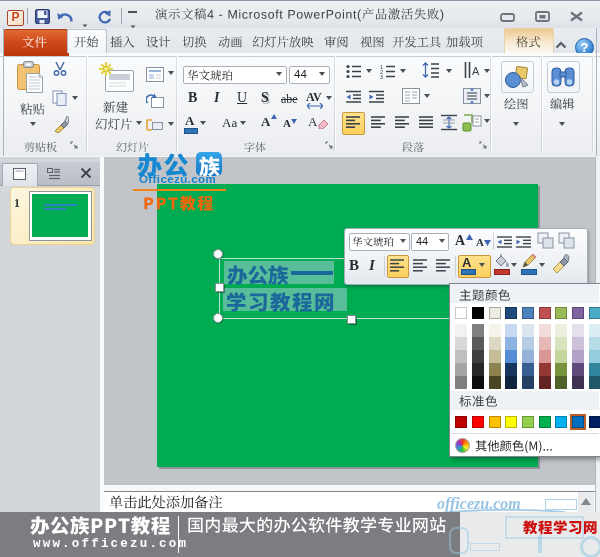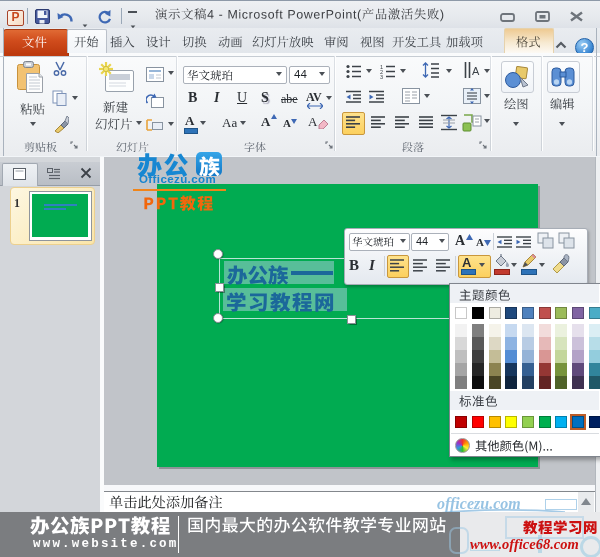--- a/index.html
+++ b/index.html
@@ -671,25 +671,24 @@
 <div style="position:absolute;left:505px;top:516px;width:75px;height:19px;border:2px solid rgba(155,200,228,0.45)"></div>
 <div style="position:absolute;left:538px;top:535px;width:4px;height:18px;background:rgba(150,200,225,0.55)"></div>
 <div style="position:absolute;left:449px;top:527px;width:16px;height:23px;border:2px solid rgba(155,200,228,0.5);border-radius:7px"></div>
 <div style="position:absolute;left:470px;top:543px;width:28px;height:6px;border:1.5px solid rgba(150,200,225,0.5)"></div>
 <div style="position:absolute;left:580px;top:536px;width:16px;height:16px;border:3px solid rgba(150,200,225,0.55);border-radius:50%"></div>
 <div style="position:absolute;left:30px;top:513px;"><svg width="141" height="26" viewBox="0 0 141 26">
         <g transform="translate(0 19.9)">
           <path fill="#ffffff" d="M2.8 -9.9C2.2 -8.1 1.1 -6.2 0.1 -4.8L2.8 -3.3C3.7 -4.9 4.7 -7 5.5 -8.8ZM6.4 -16.6V-13.5H1.5V-10.6H6.4C6.2 -7.2 5.1 -2.9 0.5 -0.3C1.3 0.2 2.4 1.3 2.9 2C8.2 -1.2 9.3 -6.4 9.5 -10.6H12.1C11.9 -5 11.7 -2.4 11.1 -1.8C10.9 -1.5 10.7 -1.5 10.3 -1.5C9.8 -1.5 8.8 -1.5 7.6 -1.6C8.2 -0.7 8.6 0.6 8.6 1.5C9.8 1.5 11 1.5 11.8 1.4C12.7 1.2 13.3 0.9 14 0C14.6 -0.8 14.9 -2.8 15.1 -7.6C15.7 -5.9 16.2 -4.2 16.5 -3L19.3 -4.1C18.9 -5.7 17.9 -8.2 17.2 -10.2L15.2 -9.5L15.3 -12.1C15.3 -12.5 15.3 -13.5 15.3 -13.5H9.6V-16.6Z M25.5 -16.3C24.5 -13.6 22.7 -10.8 20.6 -9.3C21.3 -8.8 22.7 -7.8 23.3 -7.2C25.3 -9.1 27.4 -12.2 28.6 -15.4ZM33.8 -16.4 31 -15.3C32.5 -12.5 34.7 -9.4 36.7 -7.3C37.2 -8 38.3 -9.1 39 -9.7C37.1 -11.4 34.9 -14.2 33.8 -16.4ZM22.8 1.1C23.9 0.6 25.4 0.5 34.4 -0.3C34.9 0.5 35.3 1.3 35.6 1.9L38.4 0.4C37.5 -1.5 35.7 -4.3 34.1 -6.4L31.4 -5.2L32.9 -3L26.6 -2.5C28.3 -4.6 30.1 -7 31.4 -9.6L28.2 -10.9C26.8 -7.6 24.5 -4.3 23.6 -3.4C22.9 -2.6 22.4 -2.1 21.7 -1.9C22.1 -1.1 22.7 0.4 22.8 1.1Z M42.2 -15.8C42.7 -15.2 43.2 -14.4 43.6 -13.8H40.6V-11.2H42.1C42.1 -6.4 42 -2.7 40.2 -0.2C40.9 0.2 41.7 1.2 42.1 1.8C42.7 1.1 43.1 0.2 43.5 -0.7C43.8 -0 44 0.8 44 1.5C44.9 1.5 45.6 1.5 46.1 1.4C46.7 1.2 47.2 1 47.5 0.4C48 -0.3 48.1 -2.5 48.2 -8.2C48.2 -8.5 48.2 -9.2 48.2 -9.2H44.7L44.8 -11.2H47.7C48.3 -10.8 49.2 -10.2 49.6 -9.8C50.2 -10.4 50.7 -11.2 51.2 -12.1H58.8V-14.6H52.4C52.6 -15.1 52.8 -15.6 53 -16.1L50.5 -16.7C50 -15.2 49.3 -13.6 48.4 -12.4V-13.8H45.2L46.4 -14.4C46 -15.1 45.2 -16.1 44.6 -16.9ZM52.1 -7.9H52.7V-6.4H50.9C51.3 -6.8 51.7 -7.3 52.1 -7.9ZM51.2 -12C50.7 -10.4 49.8 -8.8 48.7 -7.8C49.3 -7.5 50.3 -6.8 50.8 -6.4H49V-3.8H52.4C52 -2.5 50.9 -1.1 48.3 -0.1C48.9 0.4 49.8 1.2 50.1 1.8C52.1 0.8 53.4 -0.4 54.2 -1.7C55 -0.2 56.1 1 57.4 1.8C57.8 1.1 58.6 0.1 59.2 -0.4C57.6 -1.1 56.4 -2.4 55.6 -3.8H58.9V-6.4H55.4V-7.9H58.3V-10.3H53.4L53.8 -11.3ZM44.6 -6.7H45.6C45.6 -3 45.5 -1.6 45.3 -1.2C45.1 -1 45 -0.9 44.7 -0.9C44.4 -0.9 44 -0.9 43.6 -1C44.1 -2.6 44.4 -4.5 44.6 -6.7Z M61.7 0H65.2V-4.8H66.9C69.9 -4.8 72.6 -6.3 72.6 -9.8C72.6 -13.4 70 -14.5 66.8 -14.5H61.7ZM65.2 -7.6V-11.8H66.6C68.3 -11.8 69.2 -11.3 69.2 -9.8C69.2 -8.4 68.4 -7.6 66.7 -7.6Z M75.6 0H79.1V-4.8H80.8C83.8 -4.8 86.5 -6.3 86.5 -9.8C86.5 -13.4 83.9 -14.5 80.7 -14.5H75.6ZM79.1 -7.6V-11.8H80.5C82.2 -11.8 83.1 -11.3 83.1 -9.8C83.1 -8.4 82.3 -7.6 80.6 -7.6Z M92.3 0H95.8V-11.6H99.7V-14.5H88.4V-11.6H92.3Z M112.6 -16.7C112.3 -14.3 111.7 -12 110.8 -10.2V-11.7H110.1C110.8 -12.9 111.5 -14.1 112 -15.4L109.4 -16.2C109 -15.3 108.7 -14.5 108.2 -13.7V-15.1H106.6V-16.7H104V-15.1H102V-12.7H104V-11.7H101.3V-9.3H104.8L103.9 -8.6H103V-7.9C102.4 -7.5 101.7 -7.1 100.9 -6.7C101.5 -6.2 102.4 -5.1 102.8 -4.5C103.8 -5.1 104.7 -5.7 105.5 -6.4H106.4C105.9 -6 105.5 -5.6 105 -5.3V-4.3L101.2 -4.1L101.5 -1.6L105 -1.9V-0.8C105 -0.6 105 -0.6 104.7 -0.6C104.5 -0.6 103.6 -0.6 103 -0.6C103.3 0.1 103.7 1.1 103.8 1.8C105 1.8 105.9 1.8 106.7 1.4C107.5 1 107.7 0.4 107.7 -0.8V-2.1L110.9 -2.3V-4.7L107.7 -4.5V-4.9C108.6 -5.6 109.5 -6.5 110.3 -7.4C110.8 -6.9 111.4 -6.3 111.7 -6C111.9 -6.3 112.1 -6.6 112.3 -6.9C112.6 -5.7 113 -4.6 113.4 -3.6C112.5 -2.4 111.2 -1.4 109.5 -0.6C110 -0 110.8 1.3 111.1 1.9C112.6 1.2 113.9 0.2 115 -1C115.8 0.2 116.8 1.1 118.1 1.9C118.5 1.1 119.4 -0 120 -0.6C118.7 -1.3 117.6 -2.3 116.7 -3.5C117.7 -5.5 118.3 -7.8 118.7 -10.5H119.8V-13.1H114.9C115.1 -14.2 115.3 -15.2 115.5 -16.2ZM107.8 -8.6 108.4 -9.3H110.4C110.1 -8.9 109.9 -8.5 109.6 -8.2L108.9 -8.7L108.4 -8.6ZM106.6 -12.7H107.7L107 -11.7H106.6ZM115.8 -10.5C115.6 -9.2 115.4 -8.1 115.1 -7C114.7 -8.1 114.4 -9.3 114.2 -10.5Z M132.3 -13.6H136.1V-11.4H132.3ZM129.7 -16V-9.1H138.9V-16ZM127.2 -16.5C125.6 -15.8 123.3 -15.2 121.2 -14.9C121.5 -14.3 121.8 -13.4 122 -12.7C122.6 -12.8 123.3 -12.9 124.1 -13V-11.2H121.5V-8.6H123.7C123 -6.9 122.1 -5 121.1 -3.8C121.5 -3.1 122.1 -1.9 122.4 -1.1C123 -1.9 123.5 -3 124.1 -4.2V1.9H126.8V-5.2C127.1 -4.6 127.4 -4.1 127.6 -3.6L129.2 -5.8H132.8V-4.6H129.6V-2.2H132.8V-1H128.4V1.5H139.7V-1H135.6V-2.2H138.8V-4.6H135.6V-5.8H139.3V-8.2H129.1V-6C128.7 -6.5 127.3 -7.9 126.8 -8.3V-8.6H128.7V-11.2H126.8V-13.6C127.6 -13.8 128.4 -14.1 129.1 -14.3Z"></path>
         </g>
       </svg></div>
-<div style="position:absolute;left:33px;top:537px;font-size:12.5px;font-weight:bold;color:#fff;letter-spacing:2.2px;font-family:'Liberation Mono',monospace">www.website.com</div>
+<div style="position:absolute;left:33px;top:537px;font-size:12.5px;font-weight:bold;color:#fff;letter-spacing:2.2px;font-family:'Liberation Mono',monospace">www.officezu.com</div>
 <div style="position:absolute;left:178px;top:516px;width:1px;height:37px;background:#fff"></div>
 <div style="position:absolute;left:187px;top:514px;"><svg width="260" height="23" viewBox="0 0 260 23">
         <g transform="translate(0 17.3)">
           <path fill="#ffffff" d="M10 -5.4C10.6 -4.8 11.2 -4.1 11.5 -3.6H9.2V-6.1H12.4V-7.4H9.2V-9.5H12.8V-10.9H4.2V-9.5H7.7V-7.4H4.6V-6.1H7.7V-3.6H3.9V-2.2H13.1V-3.6H11.6L12.6 -4.2C12.3 -4.7 11.6 -5.4 11 -6ZM1.4 -13.6V1.4H3V0.6H13.9V1.4H15.6V-13.6ZM3 -0.9V-12.1H13.9V-0.9Z M18.9 -11.5V1.5H20.5V-9.9H25C24.9 -7.7 24.3 -5 20.7 -3.1C21.1 -2.9 21.7 -2.3 21.9 -1.9C24 -3.2 25.2 -4.7 25.9 -6.2C27.3 -4.9 28.8 -3.3 29.6 -2.2L30.9 -3.3C29.9 -4.5 27.9 -6.4 26.4 -7.8C26.5 -8.5 26.6 -9.2 26.6 -9.9H31.2V-0.6C31.2 -0.3 31.1 -0.2 30.7 -0.2C30.4 -0.1 29.2 -0.1 28.1 -0.2C28.4 0.3 28.6 1 28.7 1.4C30.2 1.4 31.2 1.4 31.9 1.2C32.5 0.9 32.7 0.4 32.7 -0.5V-11.5H26.7V-14.3H25V-11.5Z M39.1 -10.7H47.1V-9.7H39.1ZM39.1 -12.7H47.1V-11.8H39.1ZM37.5 -13.8V-8.7H48.7V-13.8ZM41.1 -6.6V-5.6H38.4V-6.6ZM35.4 -0.9 35.5 0.5 41.1 -0.1V1.4H42.7V-0.3L43.6 -0.4L43.5 -1.7L42.7 -1.6V-6.6H50.8V-7.9H35.4V-6.6H37V-1ZM43.3 -5.7V-4.4H44.5L43.9 -4.2C44.4 -3.1 45 -2.1 45.9 -1.2C45 -0.6 44.1 -0.1 43.1 0.2C43.4 0.5 43.7 1 43.9 1.4C45 1 46 0.4 46.9 -0.3C47.8 0.5 48.9 1 50.1 1.4C50.3 1 50.7 0.4 51.1 0.1C49.9 -0.2 48.9 -0.6 48 -1.2C49.1 -2.3 49.9 -3.7 50.4 -5.4L49.5 -5.7L49.2 -5.7ZM45.3 -4.4H48.5C48.1 -3.5 47.6 -2.8 46.9 -2.1C46.2 -2.8 45.7 -3.5 45.3 -4.4ZM41.1 -4.5V-3.5H38.4V-4.5ZM41.1 -2.3V-1.4L38.4 -1.2V-2.3Z M59.5 -14.3C59.5 -13 59.5 -11.3 59.3 -9.6H52.9V-7.9H59C58.3 -4.8 56.7 -1.8 52.6 0.1C53 0.4 53.5 1 53.8 1.4C57.7 -0.4 59.6 -3.4 60.4 -6.5C61.8 -2.9 63.9 -0.1 67.1 1.4C67.3 0.9 67.9 0.2 68.3 -0.1C65 -1.5 62.8 -4.4 61.7 -7.9H67.9V-9.6H61C61.2 -11.3 61.3 -13 61.3 -14.3Z M78.5 -7.1C79.4 -5.8 80.5 -4.1 81 -3.1L82.3 -3.9C81.8 -4.9 80.6 -6.6 79.7 -7.8ZM79.3 -14.4C78.8 -12.1 77.8 -9.9 76.7 -8.4V-11.6H73.9C74.2 -12.3 74.6 -13.2 74.8 -14.1L73.1 -14.4C73 -13.5 72.7 -12.4 72.5 -11.6H70.6V1H72.1V-0.3H76.7V-8.2C77.1 -8 77.7 -7.6 78 -7.3C78.5 -8.1 79.1 -9.1 79.5 -10.2H83.6C83.4 -3.7 83.1 -1.2 82.6 -0.6C82.4 -0.4 82.2 -0.3 81.9 -0.3C81.4 -0.3 80.4 -0.3 79.3 -0.4C79.6 0 79.8 0.7 79.9 1.2C80.8 1.2 81.8 1.2 82.4 1.2C83.1 1.1 83.5 0.9 83.9 0.3C84.6 -0.5 84.8 -3.2 85.1 -10.9C85.1 -11.1 85.1 -11.7 85.1 -11.7H80.1C80.4 -12.5 80.6 -13.2 80.8 -14ZM72.1 -10.2H75.2V-7H72.1ZM72.1 -1.8V-5.6H75.2V-1.8Z M89.4 -8.5C88.9 -7 88 -5.1 87.1 -3.9L88.6 -3.1C89.5 -4.4 90.4 -6.3 90.9 -7.9ZM99.6 -8.1C100.3 -6.4 101.1 -4.1 101.4 -2.8L103 -3.4C102.7 -4.7 101.8 -7 101.1 -8.7ZM92.8 -14.3V-11.3H87.9V-9.7H92.8C92.6 -6.5 91.7 -2.5 87.1 0.2C87.6 0.5 88.2 1.1 88.5 1.5C93.4 -1.6 94.4 -6 94.5 -9.7H97.7C97.5 -3.7 97.2 -1.3 96.7 -0.8C96.5 -0.6 96.3 -0.5 95.9 -0.5C95.5 -0.5 94.5 -0.5 93.4 -0.6C93.7 -0.1 93.9 0.6 94 1.1C95 1.1 96.1 1.2 96.7 1.1C97.4 1 97.8 0.8 98.3 0.2C98.9 -0.6 99.2 -3.2 99.5 -10.5C99.5 -10.7 99.5 -11.3 99.5 -11.3H94.6V-14.3Z M109.1 -13.9C108.1 -11.4 106.5 -9 104.6 -7.5C105 -7.2 105.7 -6.7 106.1 -6.3C107.9 -8 109.7 -10.6 110.9 -13.4ZM115.3 -14 113.7 -13.4C115 -10.9 117.1 -8 118.9 -6.4C119.2 -6.8 119.8 -7.4 120.2 -7.7C118.5 -9.2 116.4 -11.8 115.3 -14ZM106.5 0.4C107.2 0.2 108.2 0.1 116.9 -0.6C117.3 0.2 117.7 0.8 118 1.4L119.6 0.5C118.7 -1.1 117.1 -3.5 115.6 -5.3L114.1 -4.6C114.7 -3.9 115.3 -3 115.9 -2.1L108.7 -1.6C110.3 -3.5 111.9 -6 113.3 -8.5L111.5 -9.2C110.2 -6.4 108.1 -3.4 107.4 -2.7C106.8 -1.9 106.3 -1.4 105.8 -1.3C106.1 -0.8 106.4 0.1 106.5 0.4Z M131 -14.4C130.7 -11.7 130 -9.2 128.8 -7.7C129.2 -7.5 129.9 -7 130.1 -6.7C130.8 -7.7 131.3 -9 131.7 -10.4H135.7C135.5 -9.2 135.3 -8 135.1 -7.3L136.3 -6.9C136.7 -8.1 137.1 -10 137.5 -11.6L136.4 -11.9L136.2 -11.8H132.1C132.3 -12.6 132.4 -13.3 132.5 -14.1ZM132.3 -8.8V-8C132.3 -5.7 132 -2.2 128.5 0.4C128.9 0.6 129.4 1.1 129.7 1.4C131.5 0 132.6 -1.7 133.1 -3.3C133.8 -1.2 134.9 0.5 136.6 1.4C136.8 1 137.3 0.4 137.6 0.1C135.5 -1 134.3 -3.5 133.7 -6.4C133.8 -7 133.8 -7.5 133.8 -8V-8.8ZM122.6 -5.5C122.8 -5.6 123.4 -5.7 124 -5.7H125.7V-3.5C124.2 -3.3 122.7 -3.1 121.7 -3L122 -1.4L125.7 -2V1.4H127.2V-2.2L129.3 -2.6L129.2 -4L127.2 -3.7V-5.7H129.1V-7.2H127.2V-9.6H125.7V-7.2H124.1C124.7 -8.3 125.2 -9.5 125.6 -10.9H129.2V-12.4H126.1L126.6 -14L125 -14.3C124.9 -13.7 124.7 -13 124.5 -12.4H121.9V-10.9H124.1C123.6 -9.6 123.2 -8.6 123.1 -8.2C122.7 -7.5 122.5 -7 122.1 -6.9C122.3 -6.5 122.5 -5.8 122.6 -5.5Z M143.8 -6V-4.4H148.5V1.4H150.2V-4.4H154.7V-6H150.2V-9.4H153.9V-10.9H150.2V-14.1H148.5V-10.9H146.6C146.8 -11.7 147 -12.4 147.2 -13.1L145.6 -13.5C145.3 -11.3 144.5 -9.1 143.6 -7.7C144 -7.6 144.7 -7.2 145 -7C145.4 -7.6 145.8 -8.4 146.1 -9.4H148.5V-6ZM142.8 -14.3C141.9 -11.8 140.4 -9.3 138.8 -7.7C139.1 -7.3 139.6 -6.4 139.7 -6C140.2 -6.5 140.6 -7.1 141.1 -7.7V1.4H142.6V-10.1C143.2 -11.3 143.8 -12.6 144.3 -13.8Z M166.3 -14.4C166 -12.2 165.4 -10.1 164.6 -8.5V-9.8H163.3C164 -11 164.6 -12.2 165.2 -13.5L163.7 -14C163.4 -13.1 163 -12.3 162.5 -11.5V-12.7H160.6V-14.3H159.1V-12.7H157V-11.3H159.1V-9.8H156.3V-8.4H160.3C160 -8.1 159.6 -7.7 159.2 -7.4H157.8V-6.3C157.2 -5.9 156.7 -5.6 156.1 -5.3C156.5 -5 157 -4.4 157.2 -4.1C158.3 -4.6 159.2 -5.3 160.1 -6.1H161.5C161 -5.6 160.4 -5.1 159.8 -4.7V-3.6L156.3 -3.3L156.4 -1.8L159.8 -2.2V-0.2C159.8 -0 159.8 0 159.5 0C159.3 0.1 158.6 0.1 157.8 0C158 0.4 158.2 1 158.3 1.4C159.4 1.4 160.1 1.4 160.7 1.2C161.2 1 161.3 0.6 161.3 -0.2V-2.3L164.7 -2.7V-4L161.3 -3.7V-4.4C162.2 -5 163.1 -5.8 163.8 -6.6C164.2 -6.3 164.6 -5.9 164.8 -5.7C165.2 -6.2 165.5 -6.7 165.8 -7.3C166.2 -5.8 166.6 -4.4 167.2 -3.2C166.3 -1.8 165 -0.7 163.3 0C163.6 0.4 164.1 1.1 164.3 1.5C165.8 0.7 167.1 -0.3 168.1 -1.6C168.9 -0.3 169.9 0.7 171.1 1.4C171.4 1 171.9 0.4 172.3 0.1C170.9 -0.6 169.9 -1.7 169.1 -3.1C170 -4.9 170.6 -7.1 171 -9.7H172.1V-11.2H167.3C167.5 -12.1 167.8 -13.1 167.9 -14.1ZM161.3 -7.4C161.7 -7.7 162 -8.1 162.3 -8.4H164.6C164.3 -7.9 164 -7.4 163.7 -7L163 -7.4L162.8 -7.4ZM160.6 -11.3H162.4C162.1 -10.8 161.8 -10.3 161.4 -9.8H160.6ZM169.4 -9.7C169.1 -7.9 168.7 -6.3 168.2 -4.9C167.6 -6.4 167.2 -8 166.9 -9.7Z M180.6 -5.9V-4.7H174V-3.2H180.6V-0.5C180.6 -0.2 180.5 -0.2 180.2 -0.2C179.9 -0.1 178.7 -0.1 177.5 -0.2C177.7 0.3 178 0.9 178.1 1.4C179.6 1.4 180.7 1.4 181.3 1.1C182.1 0.9 182.3 0.4 182.3 -0.4V-3.2H189.1V-4.7H182.3V-5.3C183.8 -5.9 185.3 -6.9 186.3 -7.9L185.3 -8.7L185 -8.6H176.9V-7.2H183.1C182.4 -6.7 181.5 -6.2 180.6 -5.9ZM180.1 -14C180.6 -13.2 181.1 -12.3 181.3 -11.6H177.9L178.6 -11.9C178.3 -12.6 177.6 -13.5 177 -14.2L175.6 -13.6C176.1 -13 176.7 -12.2 177 -11.6H174.3V-8H175.8V-10.1H187.3V-8H188.8V-11.6H186.2C186.7 -12.2 187.3 -13 187.7 -13.7L186.1 -14.2C185.7 -13.4 185.1 -12.4 184.5 -11.6H181.9L182.9 -12C182.7 -12.7 182.1 -13.7 181.5 -14.5Z M197.3 -14.4 196.8 -12.6H192.6V-11.1H196.4L195.9 -9.3H191.2V-7.8H195.4C195 -6.6 194.7 -5.5 194.3 -4.6H202.1C201.2 -3.7 200.2 -2.6 199.2 -1.7C197.9 -2.2 196.6 -2.6 195.5 -2.9L194.6 -1.7C197.3 -0.9 200.8 0.5 202.5 1.5L203.4 0.1C202.7 -0.3 201.8 -0.7 200.8 -1.1C202.3 -2.6 204 -4.1 205.2 -5.4L203.9 -6.1L203.6 -6.1H196.5L197.1 -7.8H206.2V-9.3H197.6L198.1 -11.1H205V-12.6H198.5L199 -14.2Z M222 -10.5C221.3 -8.6 220.2 -6.1 219.3 -4.5L220.6 -3.8C221.5 -5.4 222.6 -7.8 223.4 -9.8ZM208.9 -10.1C209.7 -8.2 210.7 -5.5 211.1 -3.9L212.7 -4.5C212.2 -6.1 211.2 -8.6 210.3 -10.6ZM217.4 -14.1V-1H214.8V-14.1H213.2V-1H208.6V0.6H223.7V-1H219.1V-14.1Z M226.3 -13.4V1.4H227.9V-1.5C228.3 -1.3 228.9 -0.9 229.1 -0.6C230.1 -1.7 230.8 -3 231.5 -4.5C231.9 -3.8 232.3 -3.2 232.6 -2.7L233.6 -3.8C233.2 -4.4 232.7 -5.3 232 -6.1C232.4 -7.5 232.8 -9.1 233 -10.7L231.6 -10.9C231.4 -9.7 231.2 -8.6 231 -7.5C230.3 -8.3 229.7 -9.1 229.1 -9.8L228.2 -8.8C228.9 -8 229.7 -6.9 230.5 -5.9C229.9 -4.2 229 -2.7 227.9 -1.6V-11.8H238.9V-0.6C238.9 -0.3 238.8 -0.2 238.5 -0.2C238.1 -0.2 237 -0.2 235.8 -0.2C236.1 0.2 236.4 1 236.5 1.4C238 1.4 239 1.4 239.7 1.1C240.3 0.8 240.5 0.4 240.5 -0.6V-13.4ZM233 -8.8C233.8 -8 234.6 -7 235.3 -5.9C234.6 -4.1 233.7 -2.5 232.5 -1.4C232.9 -1.2 233.5 -0.7 233.8 -0.5C234.8 -1.6 235.6 -2.9 236.2 -4.5C236.7 -3.6 237.1 -2.9 237.4 -2.2L238.5 -3.2C238.1 -4 237.5 -5 236.8 -6.1C237.2 -7.5 237.5 -9 237.8 -10.7L236.3 -10.8C236.2 -9.7 236 -8.6 235.7 -7.6C235.2 -8.3 234.6 -9 234 -9.7Z M243.1 -11.2V-9.8H249.8V-11.2ZM243.7 -8.8C244.1 -7 244.4 -4.5 244.5 -2.9L245.8 -3.2C245.7 -4.8 245.4 -7.2 245 -9.1ZM245.1 -13.9C245.5 -13.1 246 -12 246.2 -11.3L247.6 -11.8C247.4 -12.5 246.9 -13.5 246.5 -14.3ZM247.6 -9.2C247.4 -7.2 247 -4.3 246.6 -2.6C245.2 -2.2 243.9 -2 242.9 -1.8L243.3 -0.2C245.1 -0.6 247.5 -1.2 249.7 -1.8L249.5 -3.3L247.9 -2.9C248.3 -4.6 248.8 -7 249.1 -9ZM250.1 -6.3V1.4H251.6V0.6H256.3V1.3H257.9V-6.3H254.4V-9.5H258.6V-11H254.4V-14.4H252.8V-6.3ZM251.6 -0.9V-4.8H256.3V-0.9Z"></path>
         </g>
       </svg></div>
 <div style="position:absolute;left:523px;top:518px;"><svg width="76" height="19" viewBox="0 0 76 19">
         <g transform="translate(0 14.8)">
           <path fill="#cc1111" d="M8.8 -12.4C8.6 -10.7 8.1 -8.9 7.5 -7.6V-8.7H7C7.5 -9.6 7.9 -10.5 8.3 -11.5L6.4 -12C6.1 -11.4 5.9 -10.8 5.5 -10.2V-11.2H4.3V-12.4H2.4V-11.2H0.9V-9.4H2.4V-8.7H0.4V-6.9H3L2.3 -6.4H1.7V-5.9C1.2 -5.6 0.7 -5.2 0.1 -5C0.5 -4.6 1.2 -3.8 1.5 -3.4C2.2 -3.8 2.9 -4.2 3.5 -4.8H4.1C3.8 -4.5 3.5 -4.1 3.2 -3.9V-3.2L0.3 -3L0.5 -1.2L3.2 -1.4V-0.6C3.2 -0.5 3.1 -0.4 2.9 -0.4C2.8 -0.4 2.1 -0.4 1.6 -0.4C1.9 0.1 2.1 0.8 2.2 1.3C3.1 1.3 3.8 1.3 4.4 1C5 0.8 5.1 0.3 5.1 -0.6V-1.5L7.5 -1.7V-3.5L5.1 -3.3V-3.6C5.8 -4.2 6.5 -4.8 7 -5.5C7.5 -5.1 7.9 -4.7 8.1 -4.4C8.3 -4.7 8.4 -4.9 8.6 -5.1C8.8 -4.3 9.1 -3.5 9.4 -2.7C8.7 -1.8 7.7 -1 6.5 -0.5C6.8 -0 7.5 1 7.7 1.5C8.8 0.9 9.8 0.2 10.6 -0.7C11.2 0.1 11.9 0.8 12.8 1.4C13.2 0.8 13.8 -0 14.3 -0.4C13.3 -1 12.5 -1.7 11.9 -2.6C12.6 -4.1 13 -5.8 13.3 -7.8H14.1V-9.8H10.5C10.7 -10.5 10.8 -11.3 10.9 -12.1ZM5.2 -6.4 5.7 -6.9H7.1C6.9 -6.6 6.8 -6.3 6.5 -6.1L6 -6.5L5.6 -6.4ZM4.3 -9.4H5.1L4.6 -8.7H4.3ZM11.2 -7.8C11 -6.9 10.9 -6 10.6 -5.2C10.4 -6 10.2 -6.9 10 -7.8Z M23.6 -10.1H26.4V-8.5H23.6ZM21.6 -11.9V-6.8H28.5V-11.9ZM19.8 -12.3C18.6 -11.8 16.9 -11.3 15.3 -11.1C15.5 -10.6 15.8 -9.9 15.9 -9.5C16.4 -9.5 16.9 -9.6 17.5 -9.7V-8.3H15.5V-6.4H17.2C16.7 -5.1 16 -3.7 15.2 -2.8C15.5 -2.3 16 -1.4 16.2 -0.8C16.6 -1.4 17.1 -2.2 17.5 -3.1V1.4H19.5V-3.9C19.7 -3.5 20 -3 20.1 -2.7L21.3 -4.3H23.9V-3.4H21.6V-1.7H23.9V-0.7H20.7V1.1H29.1V-0.7H26V-1.7H28.4V-3.4H26V-4.3H28.8V-6.1H21.2V-4.5C20.9 -4.9 19.8 -5.9 19.5 -6.2V-6.4H20.9V-8.3H19.5V-10.1C20.1 -10.3 20.6 -10.5 21.2 -10.7Z M36.1 -5V-4.2H30.7V-2.2H36.1V-1C36.1 -0.8 36 -0.7 35.8 -0.7C35.5 -0.7 34.3 -0.7 33.5 -0.7C33.8 -0.2 34.2 0.7 34.4 1.3C35.5 1.3 36.5 1.3 37.3 1C38 0.7 38.3 0.1 38.3 -0.9V-2.2H43.8V-4.2H38.3V-4.3C39.5 -4.9 40.6 -5.7 41.4 -6.5L40.1 -7.5L39.7 -7.4H33.4V-5.6H37.3C36.9 -5.4 36.5 -5.2 36.1 -5ZM35.8 -11.8C36.1 -11.3 36.5 -10.7 36.7 -10.2H34.6L35.2 -10.4C35 -11 34.4 -11.7 33.9 -12.3L32.1 -11.5C32.4 -11.1 32.7 -10.6 33 -10.2H30.9V-6.8H32.8V-8.3H41.6V-6.8H43.7V-10.2H41.7C42.1 -10.6 42.5 -11.1 42.8 -11.7L40.6 -12.3C40.4 -11.6 39.9 -10.8 39.5 -10.2H37.9L38.8 -10.5C38.6 -11.1 38.1 -11.9 37.7 -12.5Z M48.1 -7.8C49.1 -6.9 50.8 -5.7 51.5 -4.9L53 -6.5C52.2 -7.2 50.5 -8.4 49.5 -9.2ZM46.2 -2.5 46.9 -0.3C49.2 -1.2 52.3 -2.3 55.1 -3.4L54.7 -5.3C51.7 -4.2 48.3 -3.1 46.2 -2.5ZM46.4 -11.7V-9.6H56.1C56.1 -4.2 56 -1.5 55.5 -1C55.3 -0.8 55.1 -0.8 54.8 -0.8C54.3 -0.8 53.4 -0.8 52.2 -0.8C52.6 -0.3 52.9 0.6 52.9 1.2C53.9 1.2 55 1.2 55.8 1.1C56.5 1 57 0.7 57.5 0C58.1 -0.9 58.2 -3.4 58.3 -10.6C58.3 -10.9 58.3 -11.7 58.3 -11.7Z M64.5 -4.9C64.2 -3.8 63.7 -2.8 63.1 -2V-6.4C63.6 -5.9 64.1 -5.4 64.5 -4.9ZM69.2 -9.2C69.1 -8.5 69 -7.8 68.9 -7.1C68.6 -7.5 68.3 -7.8 67.9 -8.1L66.9 -7.1C67 -7.7 67.1 -8.4 67.1 -9L65.3 -9.2C65.2 -8.4 65.1 -7.7 65 -7L63.8 -8.2L63.1 -7.4V-9.6H71.4V-3.9C71.1 -4.4 70.8 -4.8 70.4 -5.3C70.7 -6.5 70.9 -7.7 71 -9ZM61 -11.6V1.3H63.1V-1C63.5 -0.8 64 -0.5 64.2 -0.3C64.9 -1.1 65.4 -2 65.9 -3.2C66.1 -2.9 66.3 -2.6 66.5 -2.3L67.7 -3.8C67.4 -4.2 67 -4.7 66.5 -5.3C66.6 -5.8 66.7 -6.3 66.8 -6.8C67.4 -6.2 67.9 -5.6 68.4 -5C68 -3.4 67.3 -2.2 66.3 -1.2C66.8 -1 67.6 -0.4 67.9 -0.1C68.7 -0.9 69.3 -1.9 69.7 -3.1C70 -2.7 70.2 -2.3 70.3 -2L71.4 -3V-1.1C71.4 -0.8 71.3 -0.7 71 -0.7C70.6 -0.7 69.5 -0.7 68.6 -0.8C68.9 -0.2 69.3 0.8 69.4 1.3C70.8 1.3 71.8 1.3 72.5 1C73.3 0.6 73.5 0 73.5 -1.1V-11.6Z"></path>
         </g>
       </svg></div>
-<div style="position:absolute;left:470px;top:536px;font-size:14.5px;font-weight:bold;font-style:italic;color:#cc1111;font-family:'Liberation Serif',serif">www.office68.com</div>
 </div>
 </body></html>

